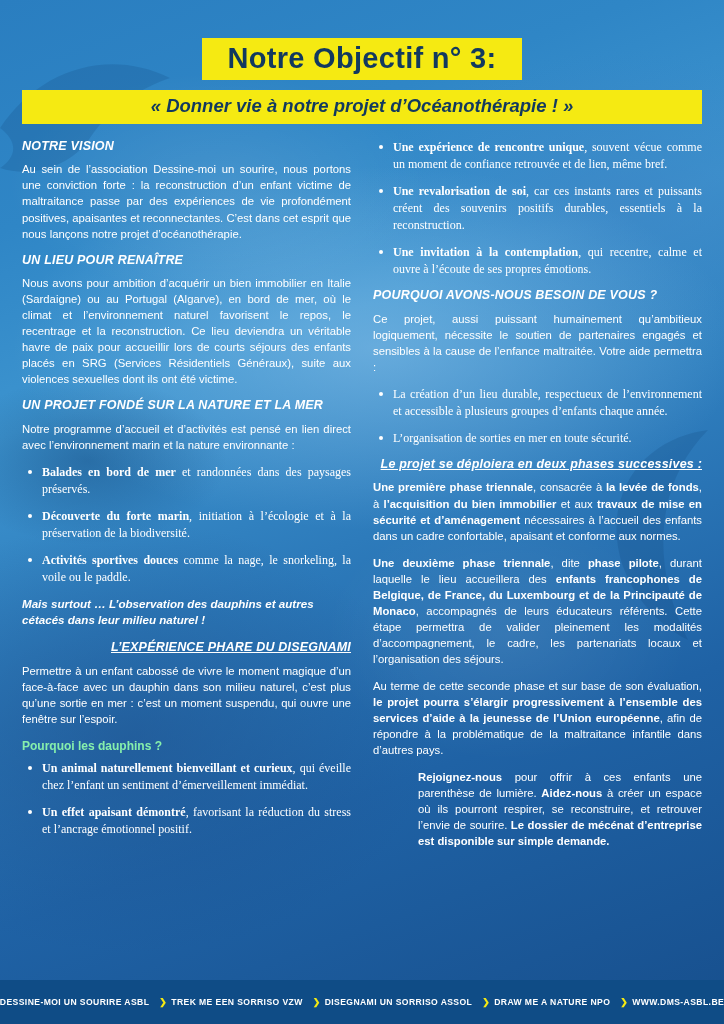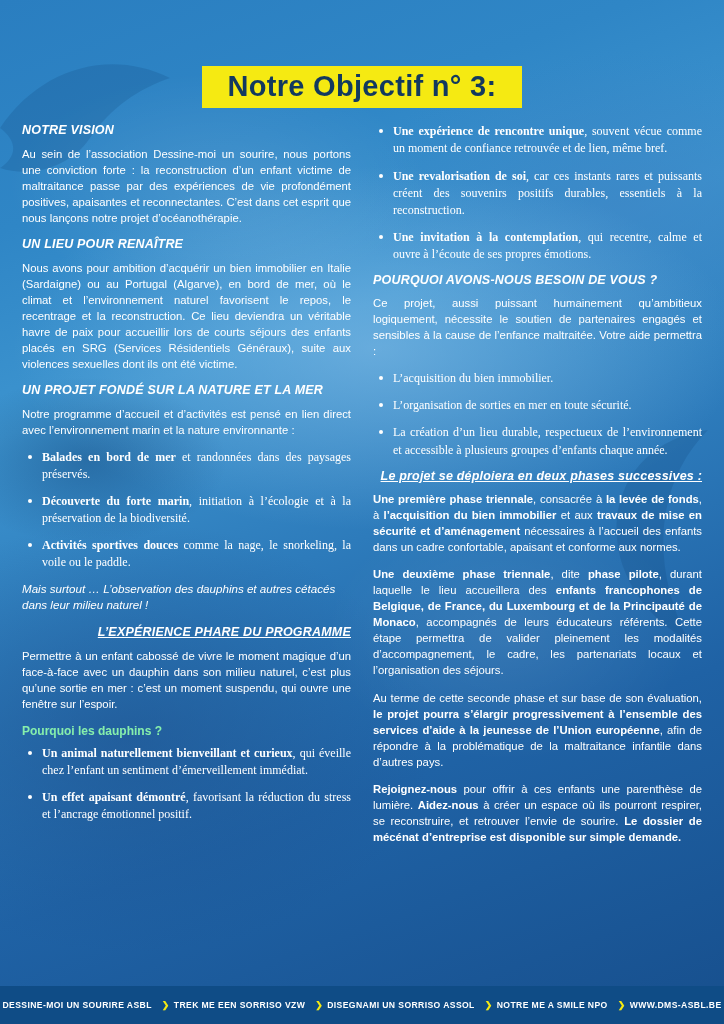--- a/index.html
+++ b/index.html
@@ -24,21 +24,21 @@
     position:absolute; inset:0;
     background:
       radial-gradient(ellipse 300px 160px at 30% 18%, rgba(255,255,255,0.10), rgba(255,255,255,0) 70%),
       radial-gradient(ellipse 260px 180px at 70% 62%, rgba(255,255,255,0.08), rgba(255,255,255,0) 70%),
       radial-gradient(ellipse 200px 120px at 12% 45%, rgba(10,50,100,0.35), rgba(10,50,100,0) 70%);
     pointer-events:none;
   }
   .content { position:relative; z-index:2; padding:0 22px; }
 
   
-  .title-wrap { text-align:center; padding-top:38px;margin-top:28px; }
+  .title-wrap { text-align:center; padding-top:38px; }
   .title-band {
     display:inline-block;
     background:#f5ea12;
     color:#12395f;
     font-size:29px;
     font-weight:bold;
     letter-spacing:0.3px;
     padding:5px 26px 7px 26px;
     line-height:1.05;
   }
@@ -75,21 +75,21 @@
     font-weight:bold;
     margin:12px 0 7px 0;
   }
   p.body {
     color:#ffffff;
     font-size:11.3px;
     line-height:1.42;
     margin:0 0 11px 0;
     text-align:justify;
   }
-  p.body.last { margin-bottom:0; }
+  p.body.last { margin-bottom:0;margin-left:45px; }
 
   ul.bullets { list-style:none; margin:0 0 10px 0; padding:0; }
   ul.bullets li {
     position:relative;
     color:#ffffff;
     font-size:12px;
     line-height:1.42;
     padding-left:20px;
     margin-bottom:10px;
     text-align:justify;
@@ -100,30 +100,30 @@
     position:absolute;
     left:6px; top:6px;
     width:4px; height:4px;
     background:#ffffff;
     border-radius:50%;
   }
   ul.bullets li b { font-weight:bold; }
   .note-it {
     color:#ffffff;
     font-size:11.6px;
-    font-weight:normal;
+    font-weight:bold;
     font-style:italic;
     line-height:1.38;
     margin:2px 0 12px 0;
   }
 
   
   .footer {
     position:absolute; left:0; right:0; bottom:0;
-    height:38px;
+    height:44px;
     background:#0f4c86;
     display:flex;
     align-items:center;
     justify-content:center;
     gap:10px;
     z-index:3;
   }
   .footer .item {
     color:#ffffff;
     font-size:8.6px;
@@ -150,20 +150,21 @@
   <path d="M10 120 C50 60 120 40 180 70 C150 80 120 100 100 130 C80 160 40 170 10 160 C25 150 30 135 10 120 Z" fill="#0d3f73"></path>
 </svg>
 <svg class="deco deco2" width="180" height="260" viewBox="0 0 180 260">
   <path d="M170 10 C120 60 110 140 150 220 C110 200 70 150 80 90 C90 40 130 15 170 10 Z" fill="#0d3f73"></path>
 </svg>
 
 <div class="content">
 
   <div class="title-wrap">
     <div class="title-band">Notre Objectif n° 3:</div>
+    <div class="subtitle-band">« Donner vie à notre projet d’Océanothérapie ! »</div>
   </div>
 
   <div class="cols">
 
     <div class="col">
       <h2 class="sec">NOTRE VISION</h2>
       <p class="body">Au sein de l’association Dessine-moi un sourire, nous portons une conviction forte : la reconstruction d’un enfant victime de maltraitance passe par des expériences de vie profondément positives, apaisantes et reconnectantes. C’est dans cet esprit que nous lançons notre projet d’océanothérapie.</p>
 
       <h2 class="sec">UN LIEU POUR RENAÎTRE</h2>
       <p class="body">Nous avons pour ambition d’acquérir un bien immobilier en Italie (Sardaigne) ou au Portugal (Algarve), en bord de mer, où le climat et l’environnement naturel favorisent le repos, le recentrage et la reconstruction. Ce lieu deviendra un véritable havre de paix pour accueillir lors de courts séjours des enfants placés en SRG (Services Résidentiels Généraux), suite aux violences sexuelles dont ils ont été victime.</p>
@@ -172,44 +173,43 @@
       <p class="body">Notre programme d’accueil et d’activités est pensé en lien direct avec l’environnement marin et la nature environnante :</p>
 
       <ul class="bullets" id="projet-bullets">
           <li><b>Balades en bord de mer</b><span> et randonnées dans des paysages préservés.</span></li>
           <li><b>Découverte du forte marin</b><span>, initiation à l’écologie et à la préservation de la biodiversité.</span></li>
           <li><b>Activités sportives douces</b><span> comme la nage, le snorkeling, la voile ou le paddle.</span></li>
         </ul>
 
       <div class="note-it">Mais surtout … L’observation des dauphins et autres cétacés dans leur milieu naturel !</div>
 
-      <h2 class="sec ul">L’EXPÉRIENCE PHARE DU PROGRAMME</h2>
+      <h2 class="sec ul">L’EXPÉRIENCE PHARE DU DISEGNAMI</h2>
       <p class="body">Permettre à un enfant cabossé de vivre le moment magique d’un face-à-face avec un dauphin dans son milieu naturel, c’est plus qu’une sortie en mer : c’est un moment suspendu, qui ouvre une fenêtre sur l’espoir.</p>
 
       <h3 class="sub">Pourquoi les dauphins ?</h3>
       <ul class="bullets" id="pourquoi-bullets">
           <li><b>Un animal naturellement bienveillant et curieux</b><span>, qui éveille chez l’enfant un sentiment d’émerveillement immédiat.</span></li>
           <li><b>Un effet apaisant démontré</b><span>, favorisant la réduction du stress et l’ancrage émotionnel positif.</span></li>
         </ul>
     </div>
 
     <div class="col">
       <ul class="bullets" id="top-bullets">
           <li><b>Une expérience de rencontre unique</b><span>, souvent vécue comme un moment de confiance retrouvée et de lien, même bref.</span></li>
           <li><b>Une revalorisation de soi</b><span>, car ces instants rares et puissants créent des souvenirs positifs durables, essentiels à la reconstruction.</span></li>
           <li><b>Une invitation à la contemplation</b><span>, qui recentre, calme et ouvre à l’écoute de ses propres émotions.</span></li>
         </ul>
 
       <h2 class="sec">POURQUOI AVONS-NOUS BESOIN DE VOUS ?</h2>
       <p class="body">Ce projet, aussi puissant humainement qu’ambitieux logiquement, nécessite le soutien de partenaires engagés et sensibles à la cause de l’enfance maltraitée. Votre aide permettra :</p>
 
       <ul class="bullets" id="besoin-bullets">
-          <li><span>L’acquisition du bien immobilier.</span></li>
+          <li><span>La création d’un lieu durable, respectueux de l’environnement et accessible à plusieurs groupes d’enfants chaque année.</span></li>
           <li><span>L’organisation de sorties en mer en toute sécurité.</span></li>
-          <li><span>La création d’un lieu durable, respectueux de l’environnement et accessible à plusieurs groupes d’enfants chaque année.</span></li>
         </ul>
 
       <h2 class="sec ul">Le projet se déploiera en deux phases successives :</h2>
 
       <p class="body" id="phase1"><b>Une première phase triennale</b><span>, consacrée à </span><b>la levée de fonds</b><span>, à </span><b>l’acquisition du bien immobilier</b><span> et aux </span><b>travaux de mise en sécurité et d’aménagement</b><span> nécessaires à l’accueil des enfants dans un cadre confortable, apaisant et conforme aux normes.</span></p>
       <p class="body" id="phase2"><b>Une deuxième phase triennale</b><span>, dite </span><b>phase pilote</b><span>, durant laquelle le lieu accueillera des </span><b>enfants francophones de Belgique, de France, du Luxembourg et de la Principauté de Monaco</b><span>, accompagnés de leurs éducateurs référents. Cette étape permettra de valider pleinement les modalités d’accompagnement, le cadre, les partenariats locaux et l’organisation des séjours.</span></p>
       <p class="body" id="phase3"><span>Au terme de cette seconde phase et sur base de son évaluation, </span><b>le projet pourra s’élargir progressivement à l’ensemble des services d’aide à la jeunesse de l’Union européenne</b><span>, afin de répondre à la problématique de la maltraitance infantile dans d’autres pays.</span></p>
       <p class="body last" id="closing"><b>Rejoignez-nous</b><span> pour offrir à ces enfants une parenthèse de lumière. </span><b>Aidez-nous</b><span> à créer un espace où ils pourront respirer, se reconstruire, et retrouver l’envie de sourire. </span><b>Le dossier de mécénat d’entreprise est disponible sur simple demande.</b></p>
     </div>
 
@@ -223,19 +223,19 @@
     <div class="item">
       <span class="arrow">❯</span>
       <span>TREK ME EEN SORRISO VZW</span>
     </div>
     <div class="item">
       <span class="arrow">❯</span>
       <span>DISEGNAMI UN SORRISO ASSOL</span>
     </div>
     <div class="item">
       <span class="arrow">❯</span>
-      <span>NOTRE ME A SMILE NPO</span>
+      <span>DRAW ME A NATURE NPO</span>
     </div>
     <div class="item">
       <span class="arrow">❯</span>
       <span>WWW.DMS-ASBL.BE</span>
     </div>
   </div>
 
 </body></html>

